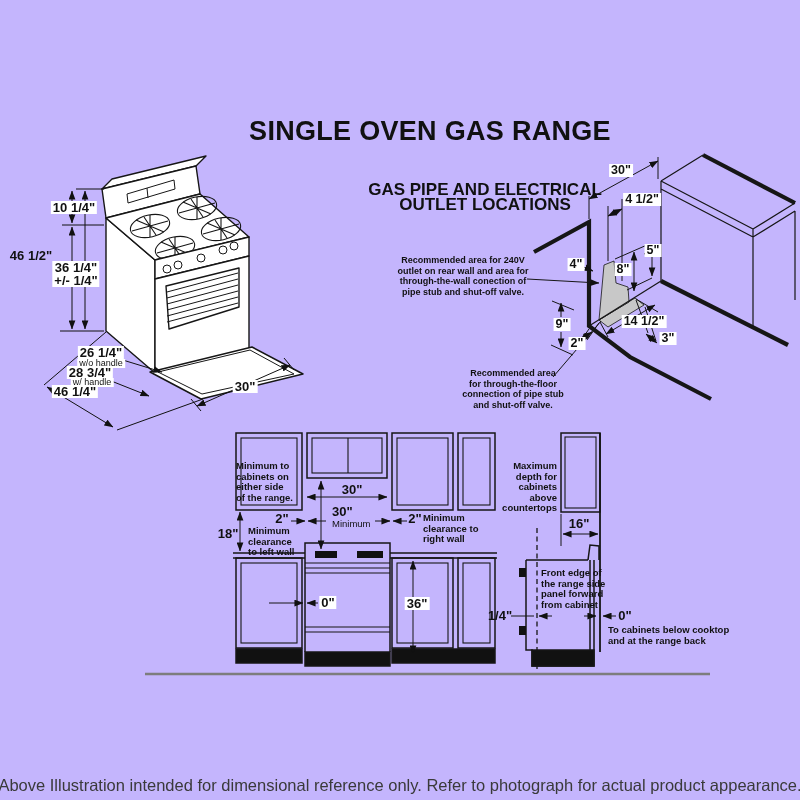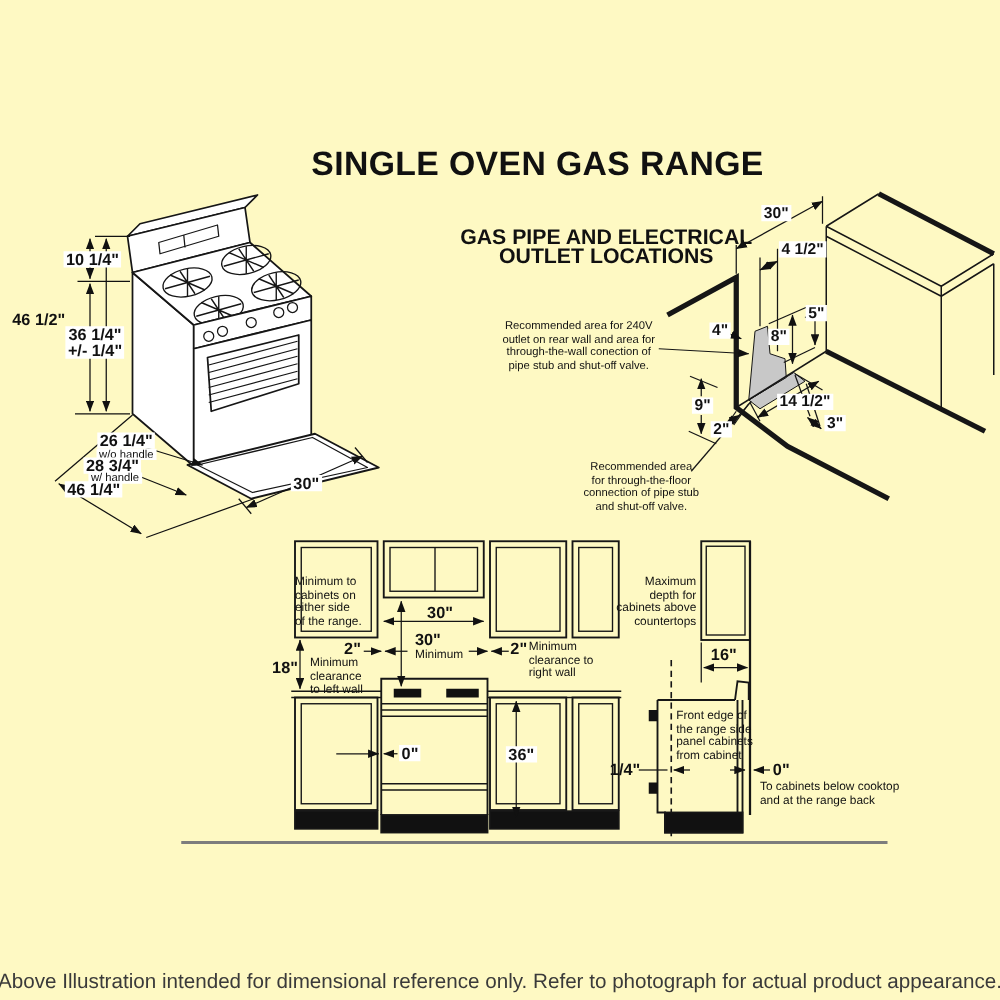--- a/index.html
+++ b/index.html
@@ -1,24 +1,24 @@
 <!DOCTYPE html>
 <html><head>
 <meta charset="utf-8">
 <style>
   html,body{margin:0;padding:0;background:#fff;}
-  #canvas{position:relative;width:800px;height:800px;background:#fef9c3;overflow:hidden;
+  #canvas{position:relative;width:800px;height:800px;background:#c4b5fd;overflow:hidden;
           font-family:"Liberation Sans", sans-serif;color:#111;}
   #art{position:absolute;left:0;top:0;}
   .lbl{position:absolute;font-weight:bold;font-size:13px;line-height:13px;color:#111;
        white-space:nowrap;transform:translate(-50%,0);}
   .lbl.s12{font-size:12.5px;line-height:12.5px;}
   .lbl.bg{background:#fff;padding:0 2px;}
   .tiny{font-size:9px;line-height:9px;font-weight:normal;}
-  .small{position:absolute;font-size:9.5px;line-height:10.5px;font-weight:normal;color:#111;}
+  .small{position:absolute;font-size:9.5px;line-height:10.5px;font-weight:bold;color:#111;}
   .small.c{text-align:center;transform:translate(-50%,0);}
   .small.r{text-align:right;}
   .gasnote{font-size:9px;line-height:10.5px;}
   #page-title{position:absolute;left:430px;top:116px;transform:translate(-50%,0);
        font-size:27px;font-weight:bold;letter-spacing:.3px;white-space:nowrap;}
   #gas-heading{position:absolute;left:485px;top:182px;transform:translate(-50%,0);
        font-size:17px;line-height:15px;font-weight:bold;text-align:center;white-space:nowrap;}
   #footer-note{position:absolute;left:400px;top:776px;transform:translate(-50%,0);
        font-size:16.5px;color:#3a3a3a;white-space:nowrap;}
   svg path, svg line, svg rect, svg ellipse, svg circle{vector-effect:none;}
@@ -277,21 +277,21 @@
   <div class="small r" style="left:489px;top:461px;width:68px;">
     <span style="display:block">Maximum</span>
     <span style="display:block">depth for</span>
     <span style="display:block">cabinets above</span>
     <span style="display:block">countertops</span>
   </div>
   <div class="lbl" style="left:579px;top:517px;">16"</div>
   <div class="small" style="left:541px;top:568px;">
     <span style="display:block">Front edge of</span>
     <span style="display:block">the range side</span>
-    <span style="display:block">panel cabinets</span>
+    <span style="display:block">panel forward</span>
     <span style="display:block">from cabinet</span>
   </div>
   <div class="lbl" style="left:500px;top:609px;">1/4"</div>
   <div class="lbl" style="left:625px;top:609px;">0"</div>
   <div class="small" style="left:608px;top:625px;">
     <span style="display:block">To cabinets below cooktop</span>
     <span style="display:block">and at the range back</span>
   </div>
 
   <div id="footer-note">Above Illustration intended for dimensional reference only. Refer to photograph for actual product appearance.</div>

